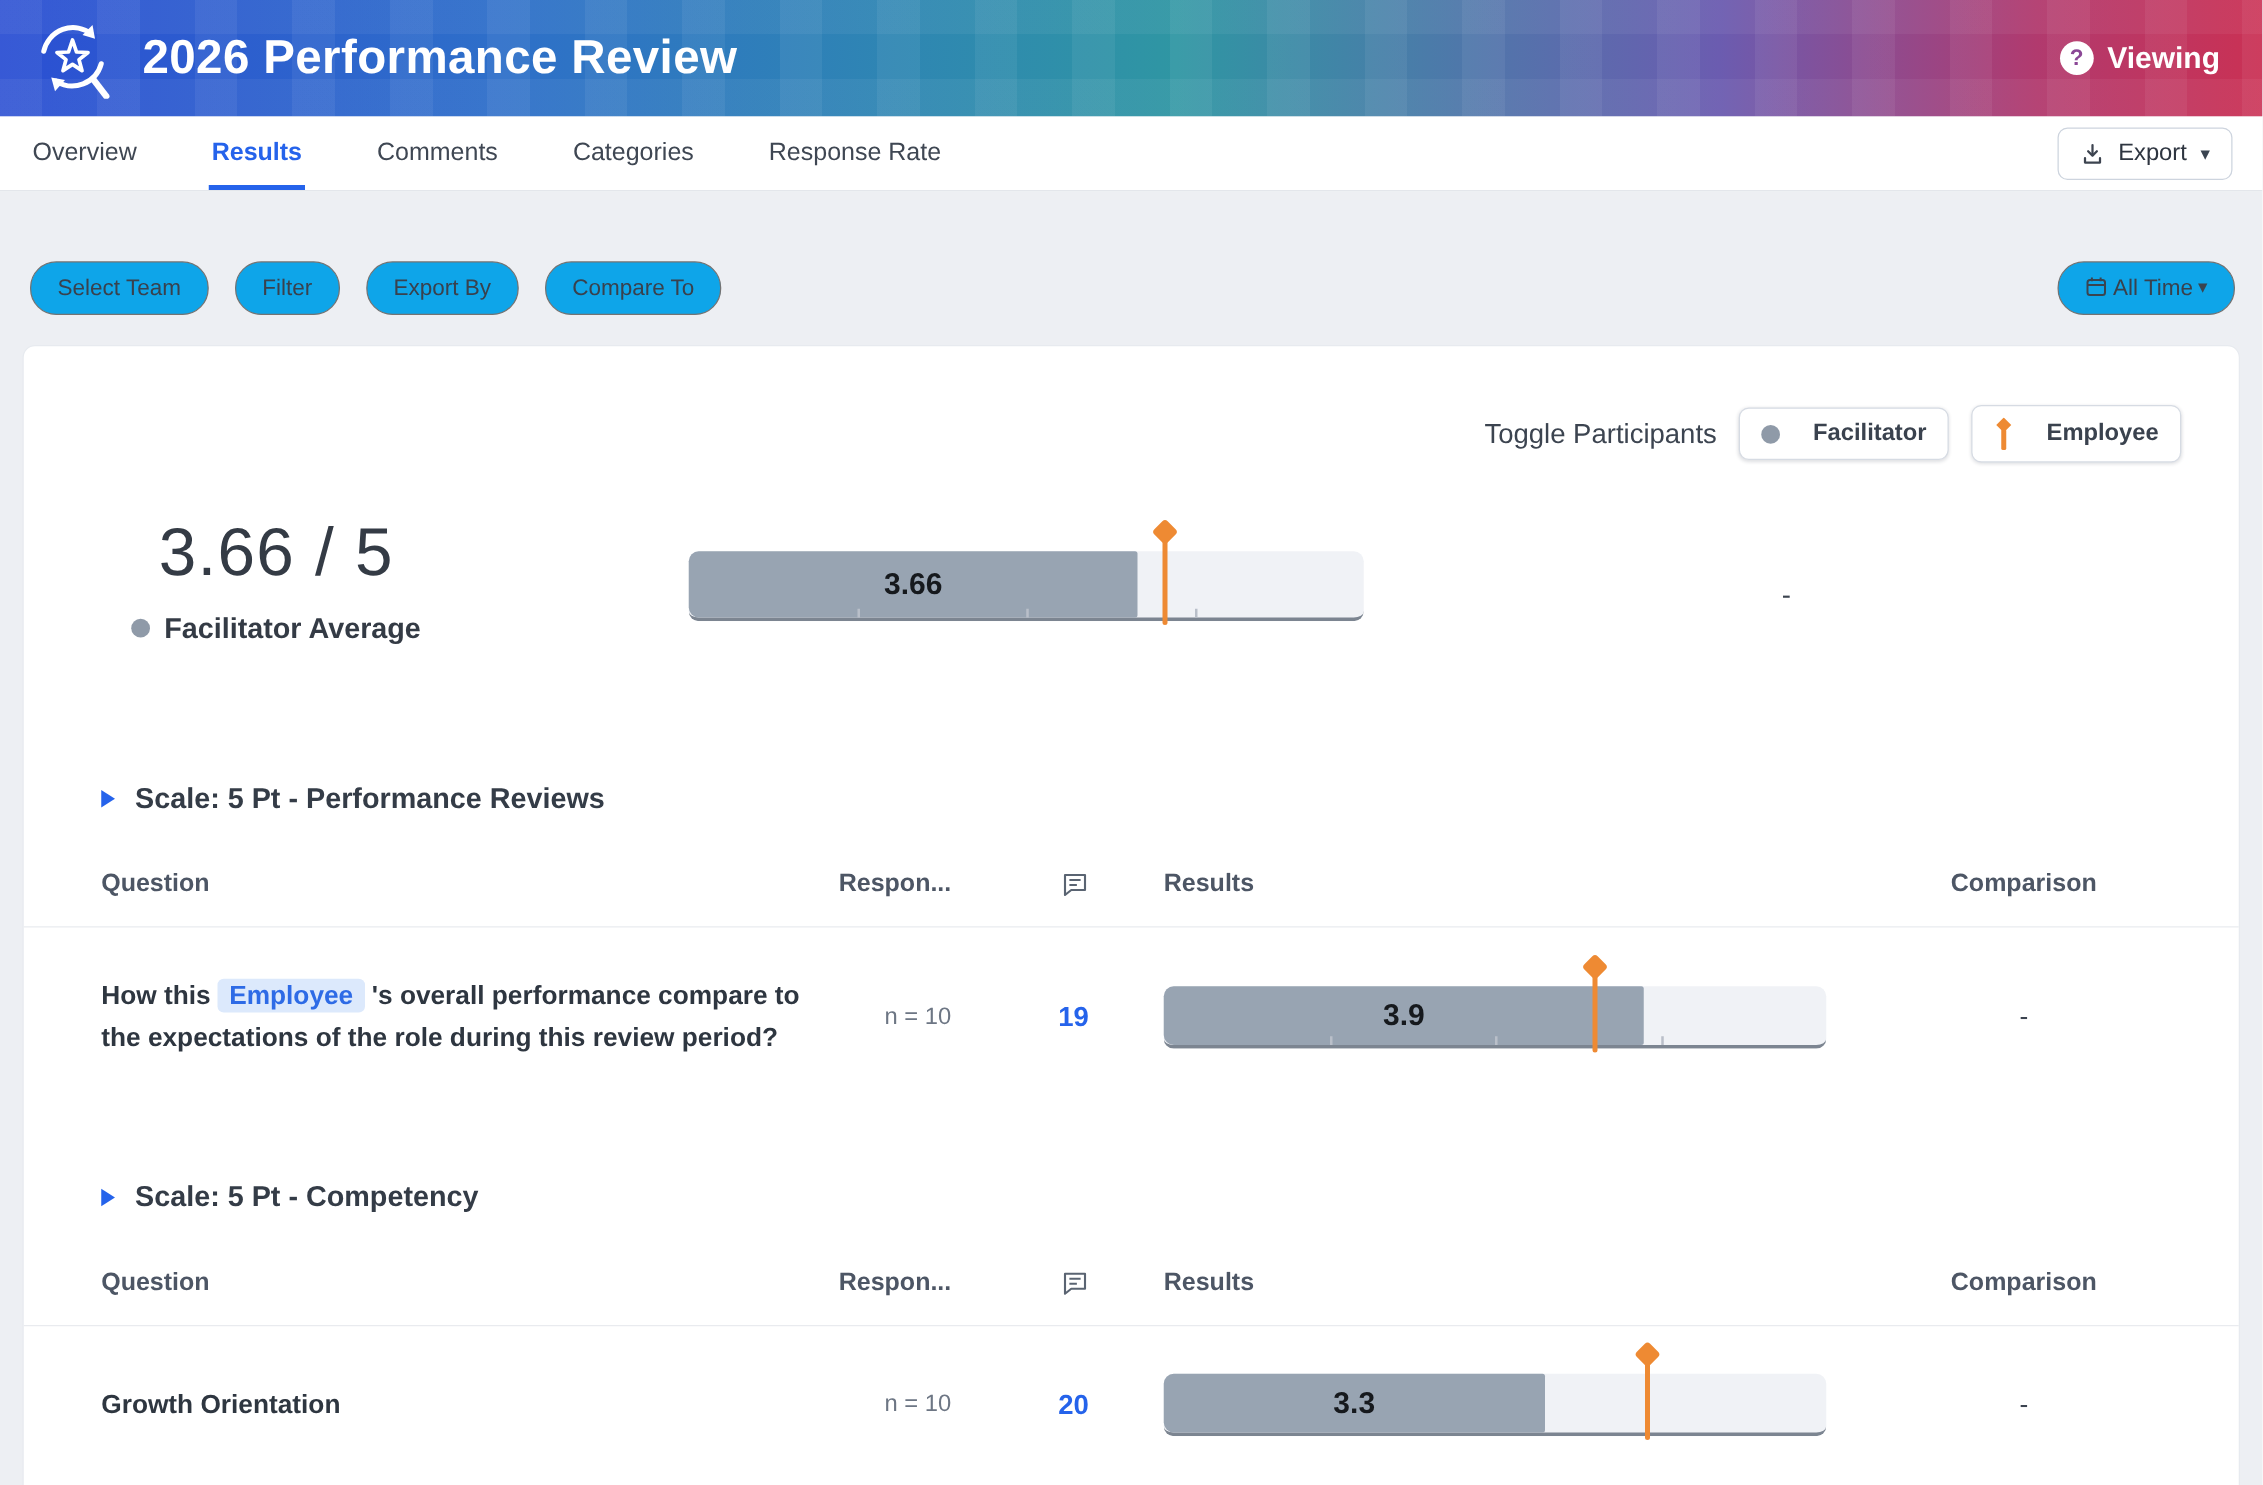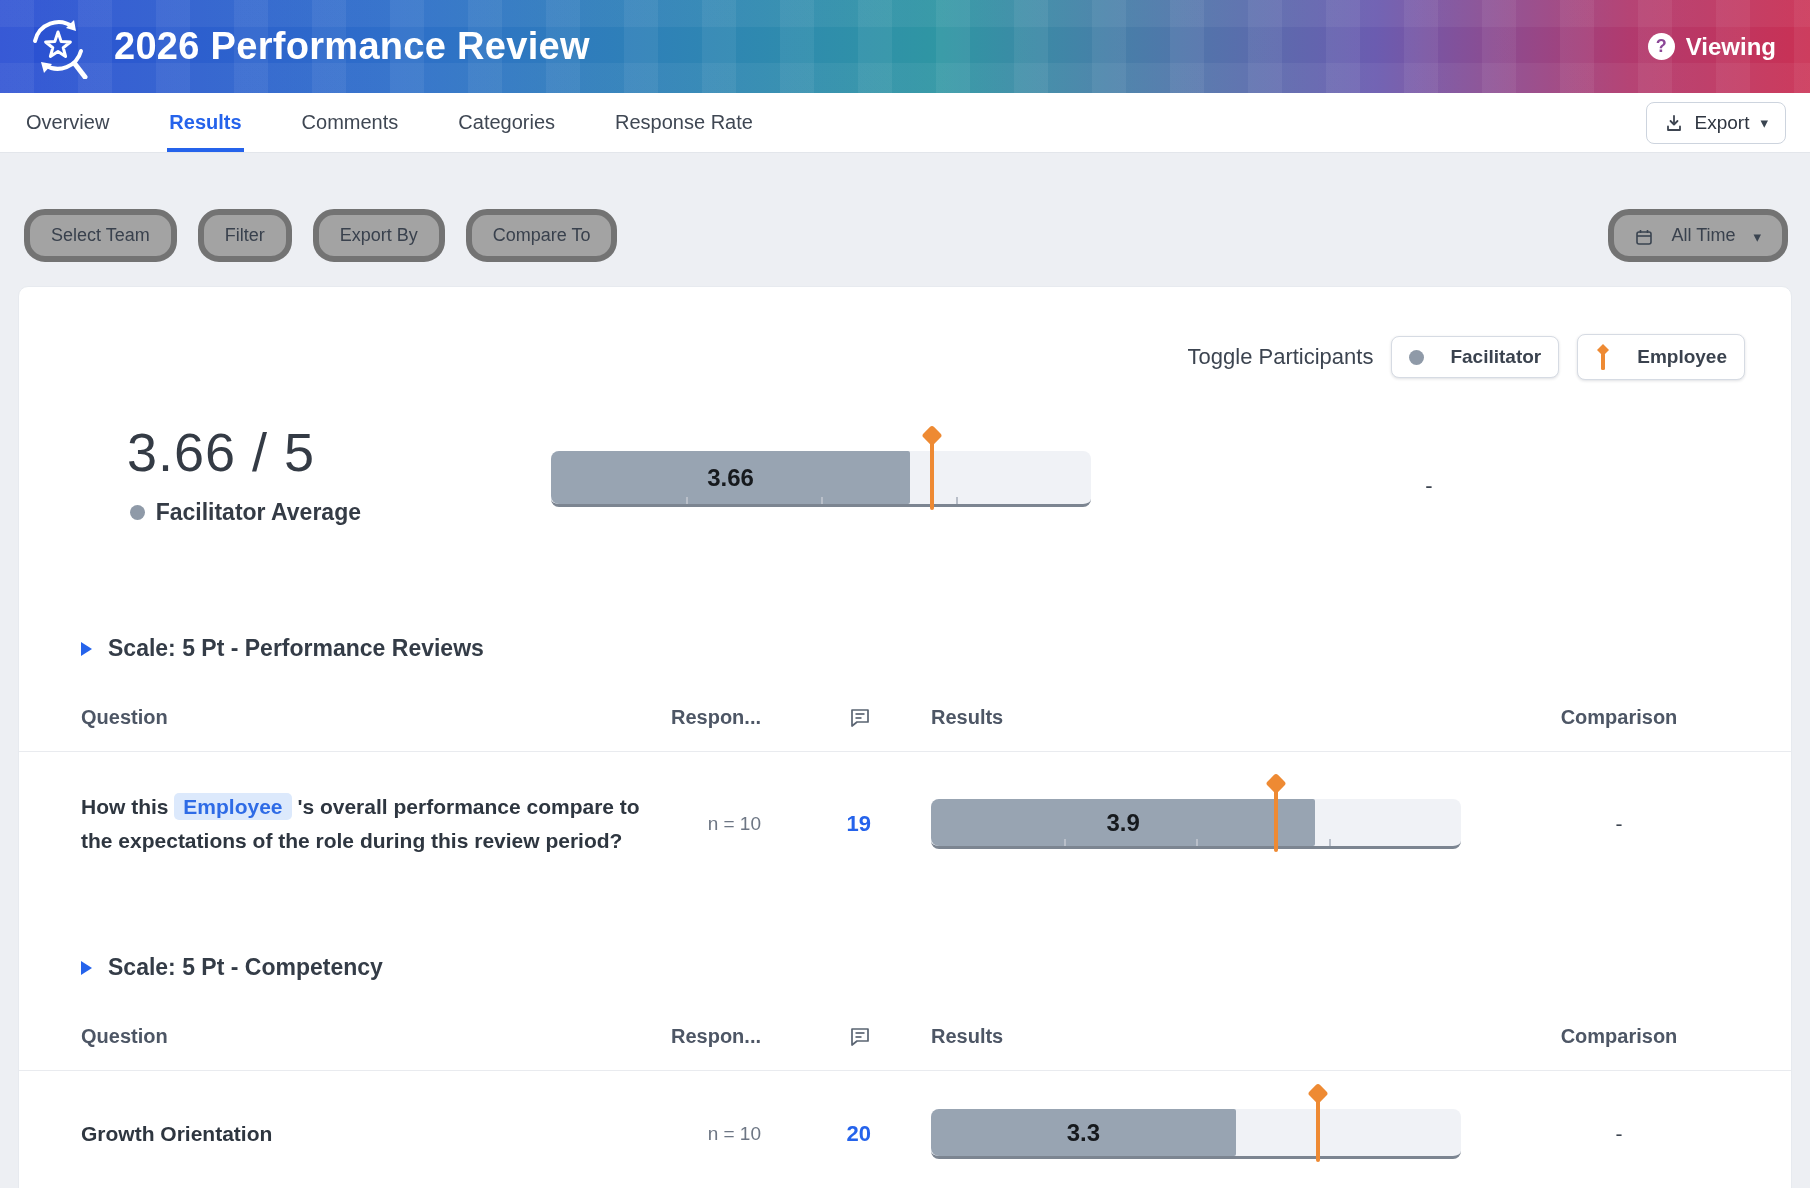--- a/index.html
+++ b/index.html
@@ -32,42 +32,42 @@
   .tabbar{ height:60px; background:#fff; display:flex; align-items:stretch; padding:0 24px; border-bottom:1px solid #e3e6eb; }
   .tab{ display:flex; align-items:center; margin-right:56px; font-size:20px; color:#3f4753;
         border-bottom:4px solid transparent; padding:4px 2px 0; cursor:pointer; white-space:nowrap; }
   .tab.active{ color:#2563eb; font-weight:bold; border-bottom-color:#2563eb; }
   .export-btn{ margin-left:auto; align-self:center; display:flex; align-items:center; gap:11px;
         border:1px solid #cdd4de; border-radius:8px; padding:9px 17px; font-size:19px; color:#2e3540; background:#fff; cursor:pointer; }
   .caret{ font-size:15px; color:#3a4450; }
 
   
   .filter-row{ display:flex; align-items:center; padding:56px 22px 24px 24px; }
-  .pill{ border:6px solid #737373; background:#a3a3a3; border-radius:21px; padding:10px 21px;
+  .pill{ border:1px solid #737373; background:#0ea5e9; border-radius:21px; padding:10px 21px;
          font-size:18px; color:#39414d; margin-right:21px; cursor:pointer; white-space:nowrap; }
-  .time-pill{ margin-left:auto; margin-right:0; display:flex; align-items:flex-end; gap:18px; }
+  .time-pill{ margin-left:auto; margin-right:0; display:flex; align-items:flex-start; gap:4px; }
 
   
   .card{ margin:0 18px; background:#fff; border:1px solid #e7eaef; border-radius:10px;
          height:1100px; padding-top:48px; }
 
   .toggle-row{ display:flex; align-items:center; justify-content:flex-end; padding-right:46px; gap:18px; height:44px; }
   .toggle-label{ font-size:22px; color:#3c4450; }
   .toggle-btn{ display:flex; align-items:center; gap:26px; background:#fff; border:1px solid #d6dbe3;
          border-radius:8px; padding:9px 17px; font-size:19px; font-weight:bold; color:#3a424e;
          box-shadow:0 1px 3px rgba(20,30,50,.14); cursor:pointer; }
   .dot{ width:15px; height:15px; border-radius:50%; background:#8f9aa8; }
 
   
   .summary-row{ display:flex; align-items:flex-start; padding-left:62px; padding-right:24px; margin-top:42px; height:150px; }
   .stat{ width:280px; text-align:center; }
   .stat + .stat{ margin-left:100px; }
   .stat-score{ font-size:54px; font-weight:normal; color:#343b45; letter-spacing:1px; }
   .stat-label{ margin-top:16px; font-size:23px; font-weight:bold; color:#343b45;
-               display:flex; justify-content:flex-end; align-items:center; gap:11px; }
+               display:flex; justify-content:center; align-items:center; gap:11px; }
   .diamond{ width:13px; height:13px; background:#ee8a33; transform:rotate(45deg); border-radius:2px; }
   .summary-chart{ margin-left:190px; width:540px; margin-top:30px; }
   .summary-dash{ flex:1; text-align:center; margin-top:52px; font-size:22px; color:#3c4450; }
 
   
   .bar{ position:relative; height:56px; background:#f0f2f6; border-radius:8px; border-bottom:3px solid #7c8591; }
   .bar.small{ height:50px; }
   .bar-fill{ position:absolute; left:0; top:0; height:100%; background:#98a4b2;
              border-radius:8px 2px 2px 8px; display:flex; align-items:center; justify-content:center;
              font-size:24px; font-weight:bold; color:#16191d; }

